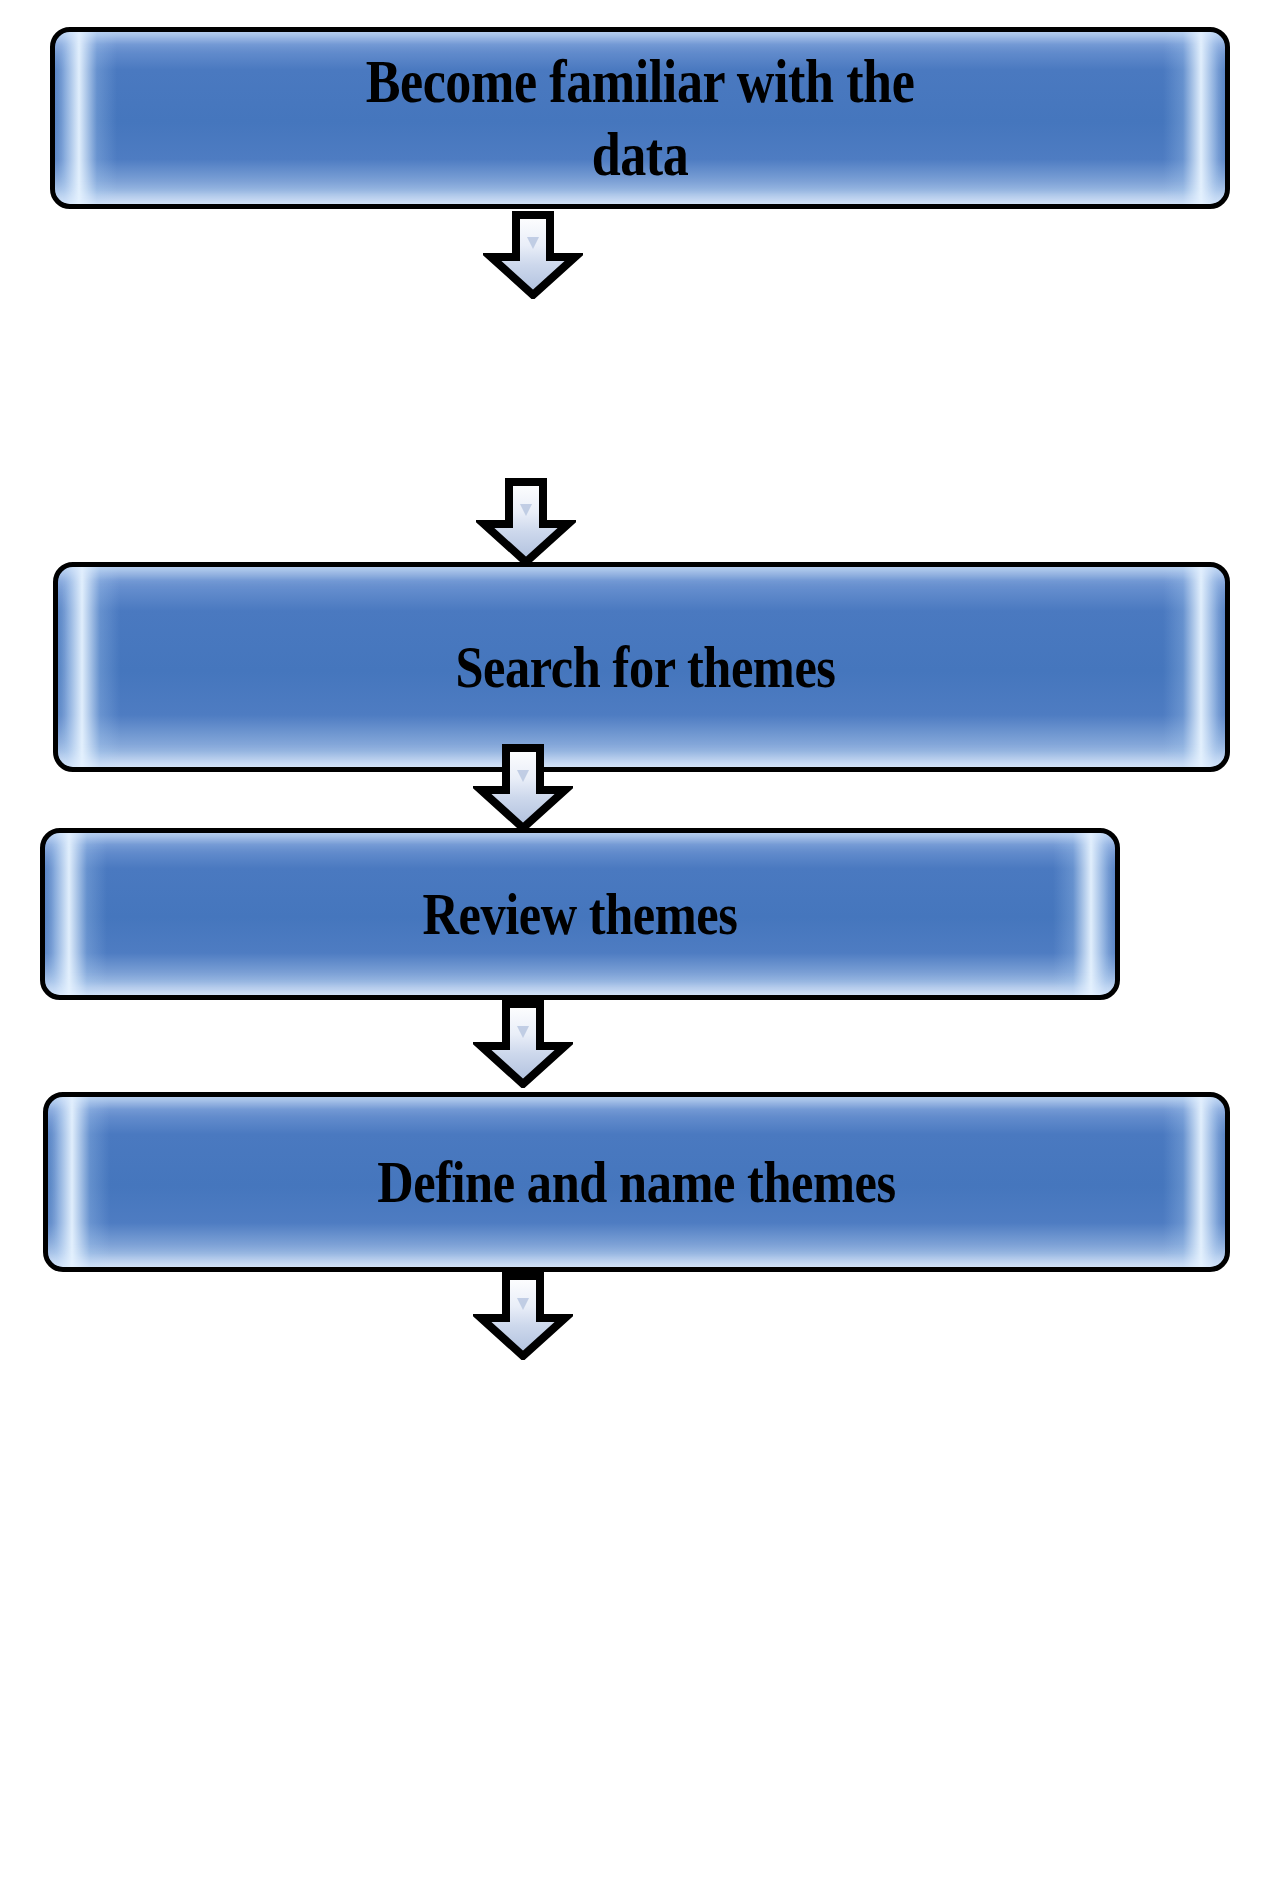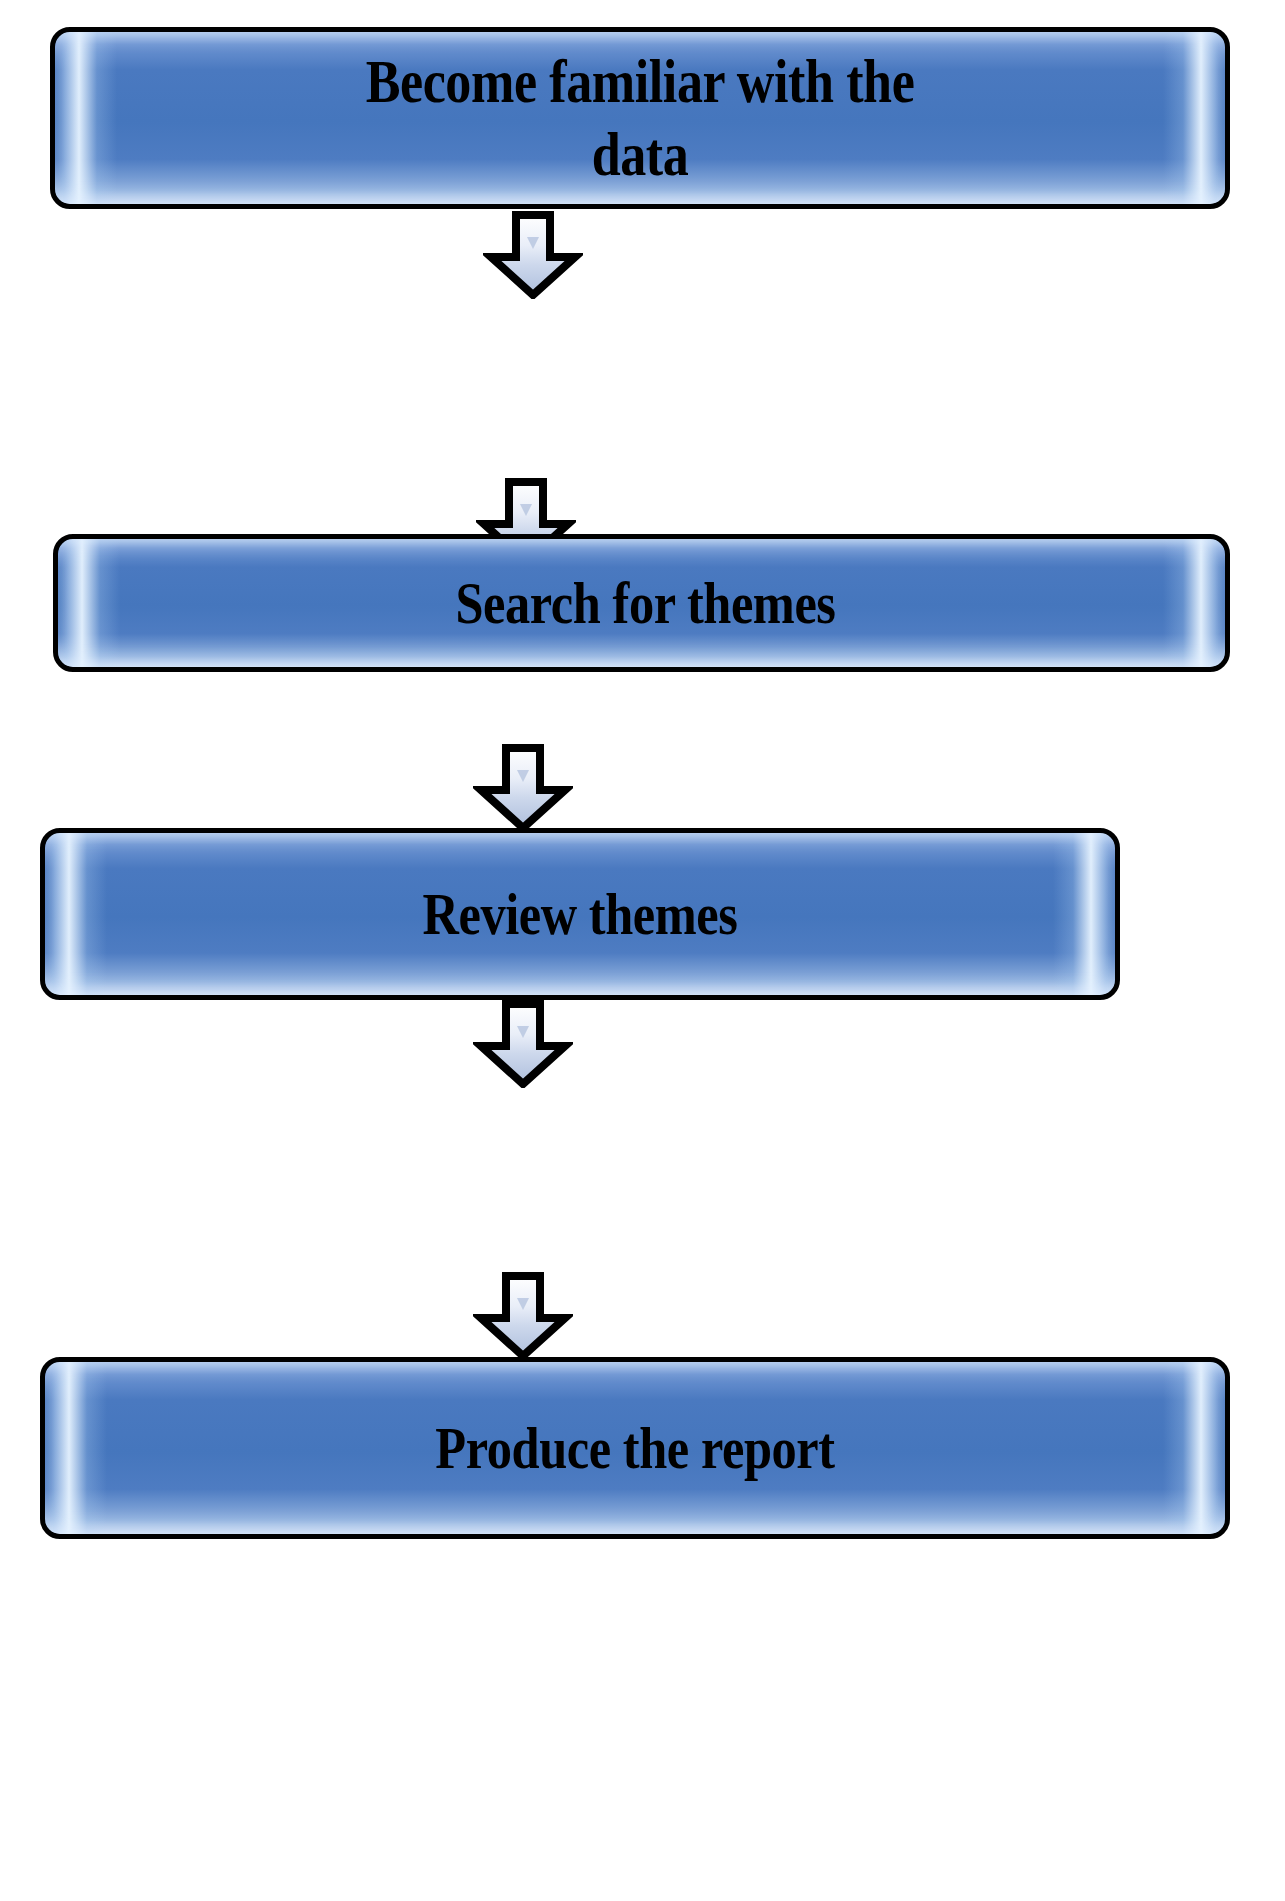--- a/index.html
+++ b/index.html
@@ -135,21 +135,21 @@
           <stop offset="38%" stop-color="#e9eef8"></stop>
           <stop offset="62%" stop-color="#cdd8ec"></stop>
           <stop offset="100%" stop-color="#aebfdd"></stop>
         </linearGradient>
       </defs>
       <polygon points="33,4 67,4 67,46 92,46 50,84 8,46 33,46" fill="url(#agrad2)" stroke="#000000" stroke-width="8" stroke-linejoin="miter"></polygon>
       <polygon points="44,26 56,26 50,38" fill="#b9c7e0" opacity="0.85"></polygon>
     </svg>
   </div>
 
-  <div class="step-box" style="left:53px; top:534px; width:1177px; height:138px;padding-left:8px;">
+  <div class="step-box" style="left:53px; top:562px; width:1177px; height:210px;padding-left:8px;">
     <div class="step-label">Search for themes</div>
   </div>
 
   <div class="connector-arrow" style="left:473px; top:744px;">
     <svg viewBox="0 0 100 88" preserveAspectRatio="none">
       <defs>
         <linearGradient id="agrad3" x1="0" y1="0" x2="0" y2="1">
           <stop offset="0%" stop-color="#ffffff"></stop>
           <stop offset="38%" stop-color="#e9eef8"></stop>
           <stop offset="62%" stop-color="#cdd8ec"></stop>
@@ -173,33 +173,33 @@
           <stop offset="38%" stop-color="#e9eef8"></stop>
           <stop offset="62%" stop-color="#cdd8ec"></stop>
           <stop offset="100%" stop-color="#aebfdd"></stop>
         </linearGradient>
       </defs>
       <polygon points="33,4 67,4 67,46 92,46 50,84 8,46 33,46" fill="url(#agrad4)" stroke="#000000" stroke-width="8" stroke-linejoin="miter"></polygon>
       <polygon points="44,26 56,26 50,38" fill="#b9c7e0" opacity="0.85"></polygon>
     </svg>
   </div>
 
+  <div class="step-box" style="left:43px; top:1092px; width:1187px; height:180px;">
+    <div class="step-label">Define and name themes</div>
+  </div>
 
   <div class="connector-arrow" style="left:473px; top:1272px;">
     <svg viewBox="0 0 100 88" preserveAspectRatio="none">
       <defs>
         <linearGradient id="agrad5" x1="0" y1="0" x2="0" y2="1">
           <stop offset="0%" stop-color="#ffffff"></stop>
           <stop offset="38%" stop-color="#e9eef8"></stop>
           <stop offset="62%" stop-color="#cdd8ec"></stop>
           <stop offset="100%" stop-color="#aebfdd"></stop>
         </linearGradient>
       </defs>
       <polygon points="33,4 67,4 67,46 92,46 50,84 8,46 33,46" fill="url(#agrad5)" stroke="#000000" stroke-width="8" stroke-linejoin="miter"></polygon>
       <polygon points="44,26 56,26 50,38" fill="#b9c7e0" opacity="0.85"></polygon>
     </svg>
   </div>
 
-  <div class="step-box" style="left:40px; top:1357px; width:1190px; height:182px;">
-    <div class="step-label">Produce the report</div>
-  </div>
 
 </div>
 
 </body></html>

